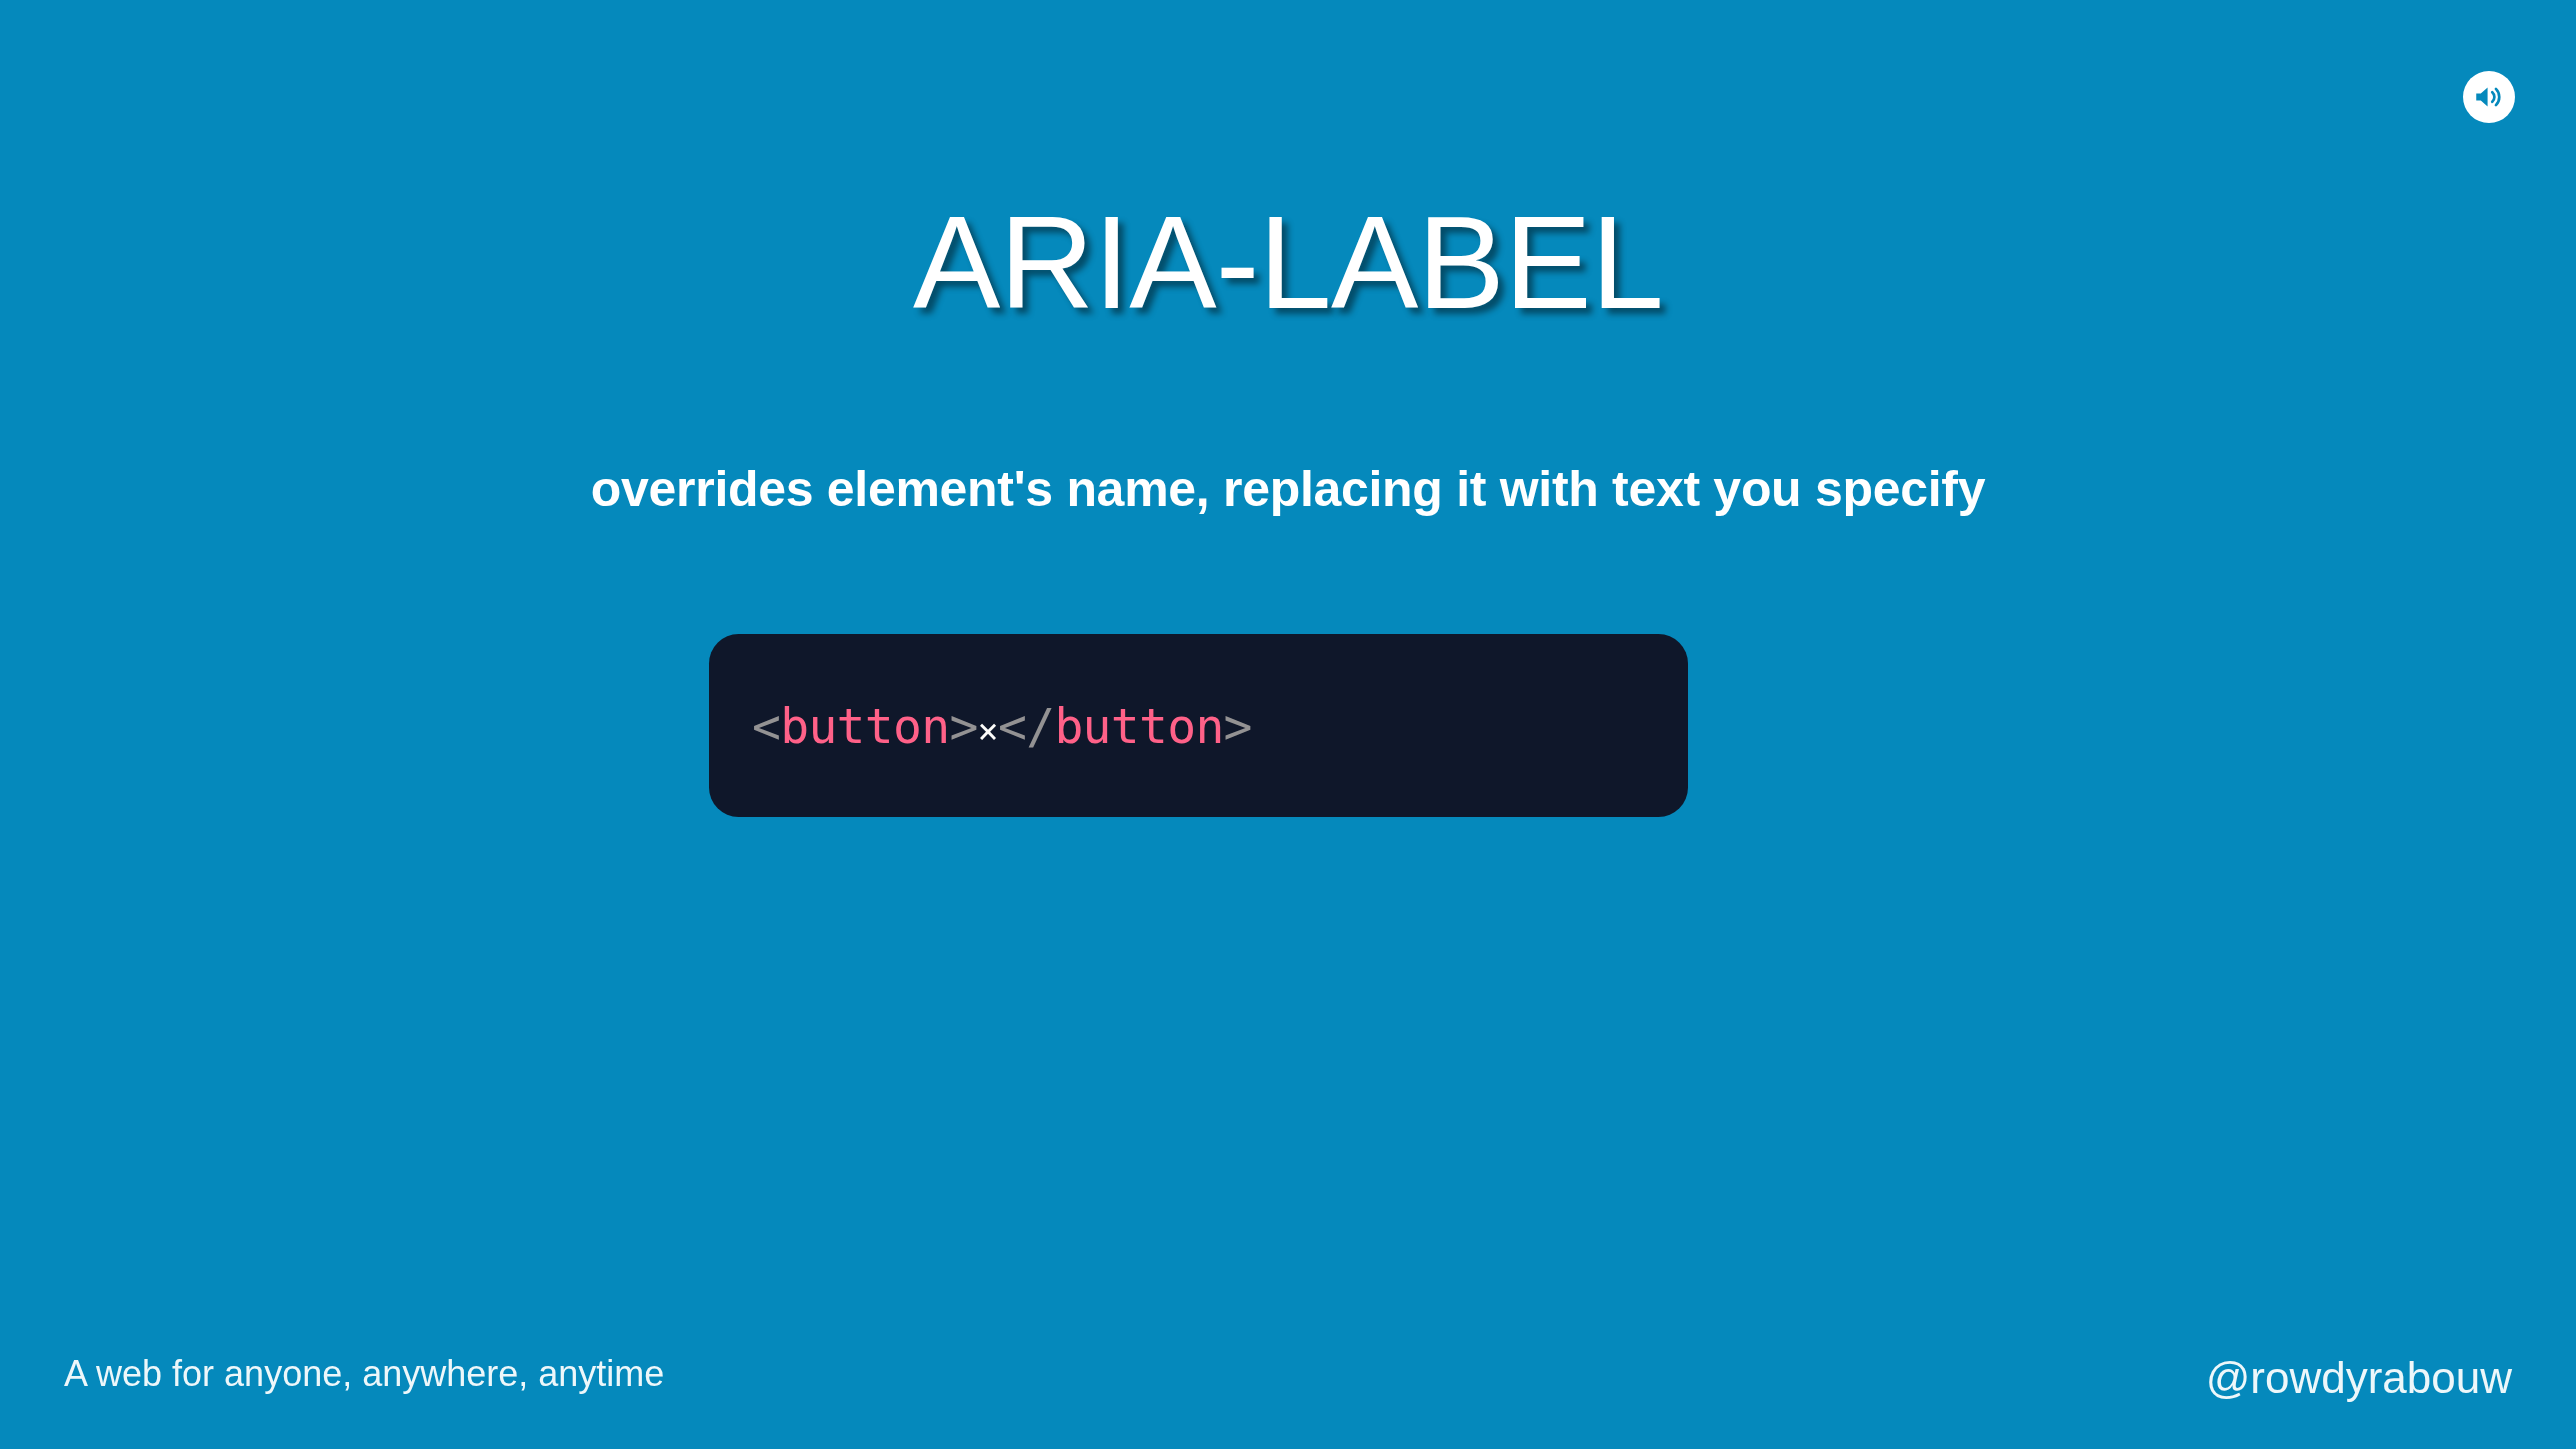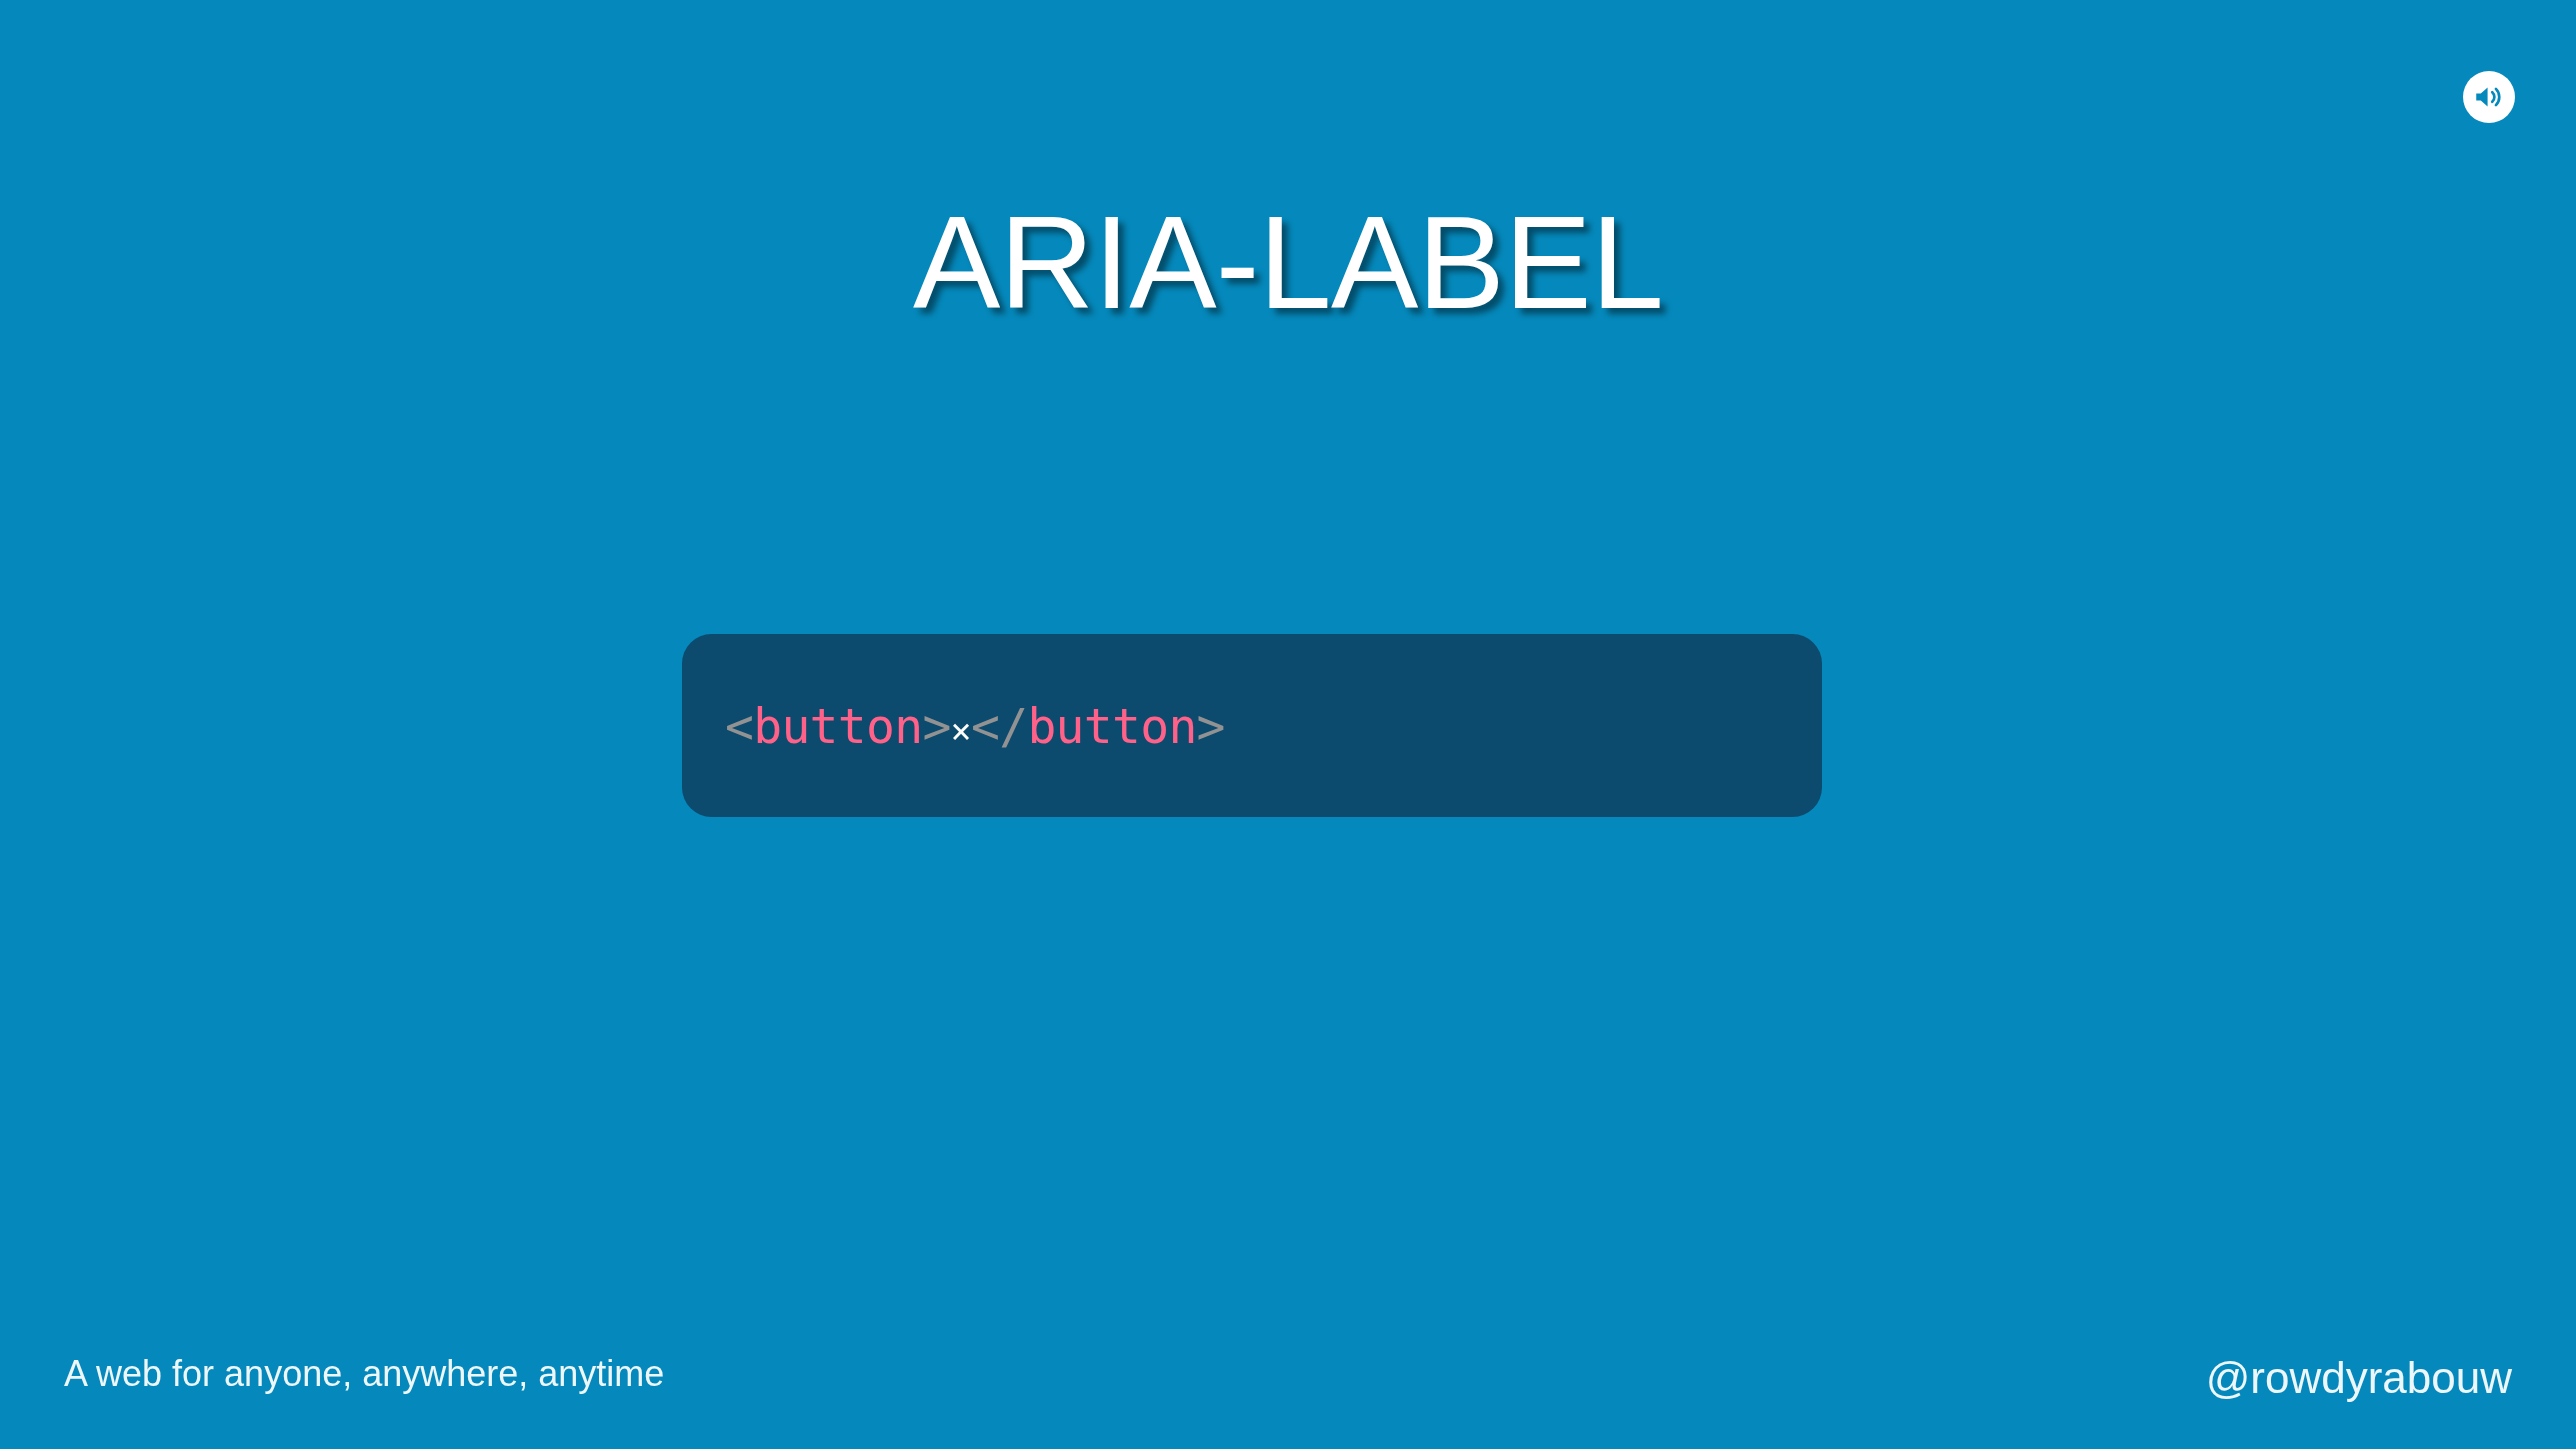--- a/index.html
+++ b/index.html
@@ -72,25 +72,25 @@
     font-weight: 700;
     font-size: 50px;
     line-height: 1.25;
     letter-spacing: -0.3px;
     white-space: nowrap;
   }
 
   
   .code-card {
     position: absolute;
-    left: 682px;
+    left: 709px;
     top: 634px;
-    width: 1140px;
+    width: 979px;
     height: 183px;
-    background: #0c4a6e;
+    background: #0f172a;
     border-radius: 29.5px;
     box-sizing: border-box;
     display: flex;
     align-items: center;
     padding: 0 43px;
   }
 
   .code-line {
     font-family: "DejaVu Sans Mono", "Liberation Mono", monospace;
     font-size: 48px;
@@ -136,20 +136,21 @@
   <div class="sound-badge">
     <svg viewBox="0 0 24 24" aria-hidden="true">
       <path d="M3 9.5h3.2L11 5.3v13.4L6.2 14.5H3z" fill="#0589BC"></path>
       <path d="M14.3 8.6a4.6 4.6 0 0 1 0 6.8" stroke="#0589BC" stroke-width="1.9" fill="none" stroke-linecap="round"></path>
       <path d="M16.9 6.3a8.1 8.1 0 0 1 0 11.4" stroke="#0589BC" stroke-width="1.9" fill="none" stroke-linecap="round"></path>
     </svg>
   </div>
 
   <h1 class="title">ARIA-LABEL</h1>
 
+  <p class="subtitle">overrides element's name, replacing it with text you specify</p>
 
   <div class="code-card">
     <code class="code-line"><span class="tok-punct">&lt;</span><span class="tok-tag">button</span><span class="tok-punct">&gt;</span><span class="tok-text">×</span><span class="tok-punct">&lt;/</span><span class="tok-tag">button</span><span class="tok-punct">&gt;</span></code>
   </div>
 
   <div class="footer-left">A web for anyone, anywhere, anytime</div>
   <div class="footer-right">@rowdyrabouw</div>
 
 </div>
 

